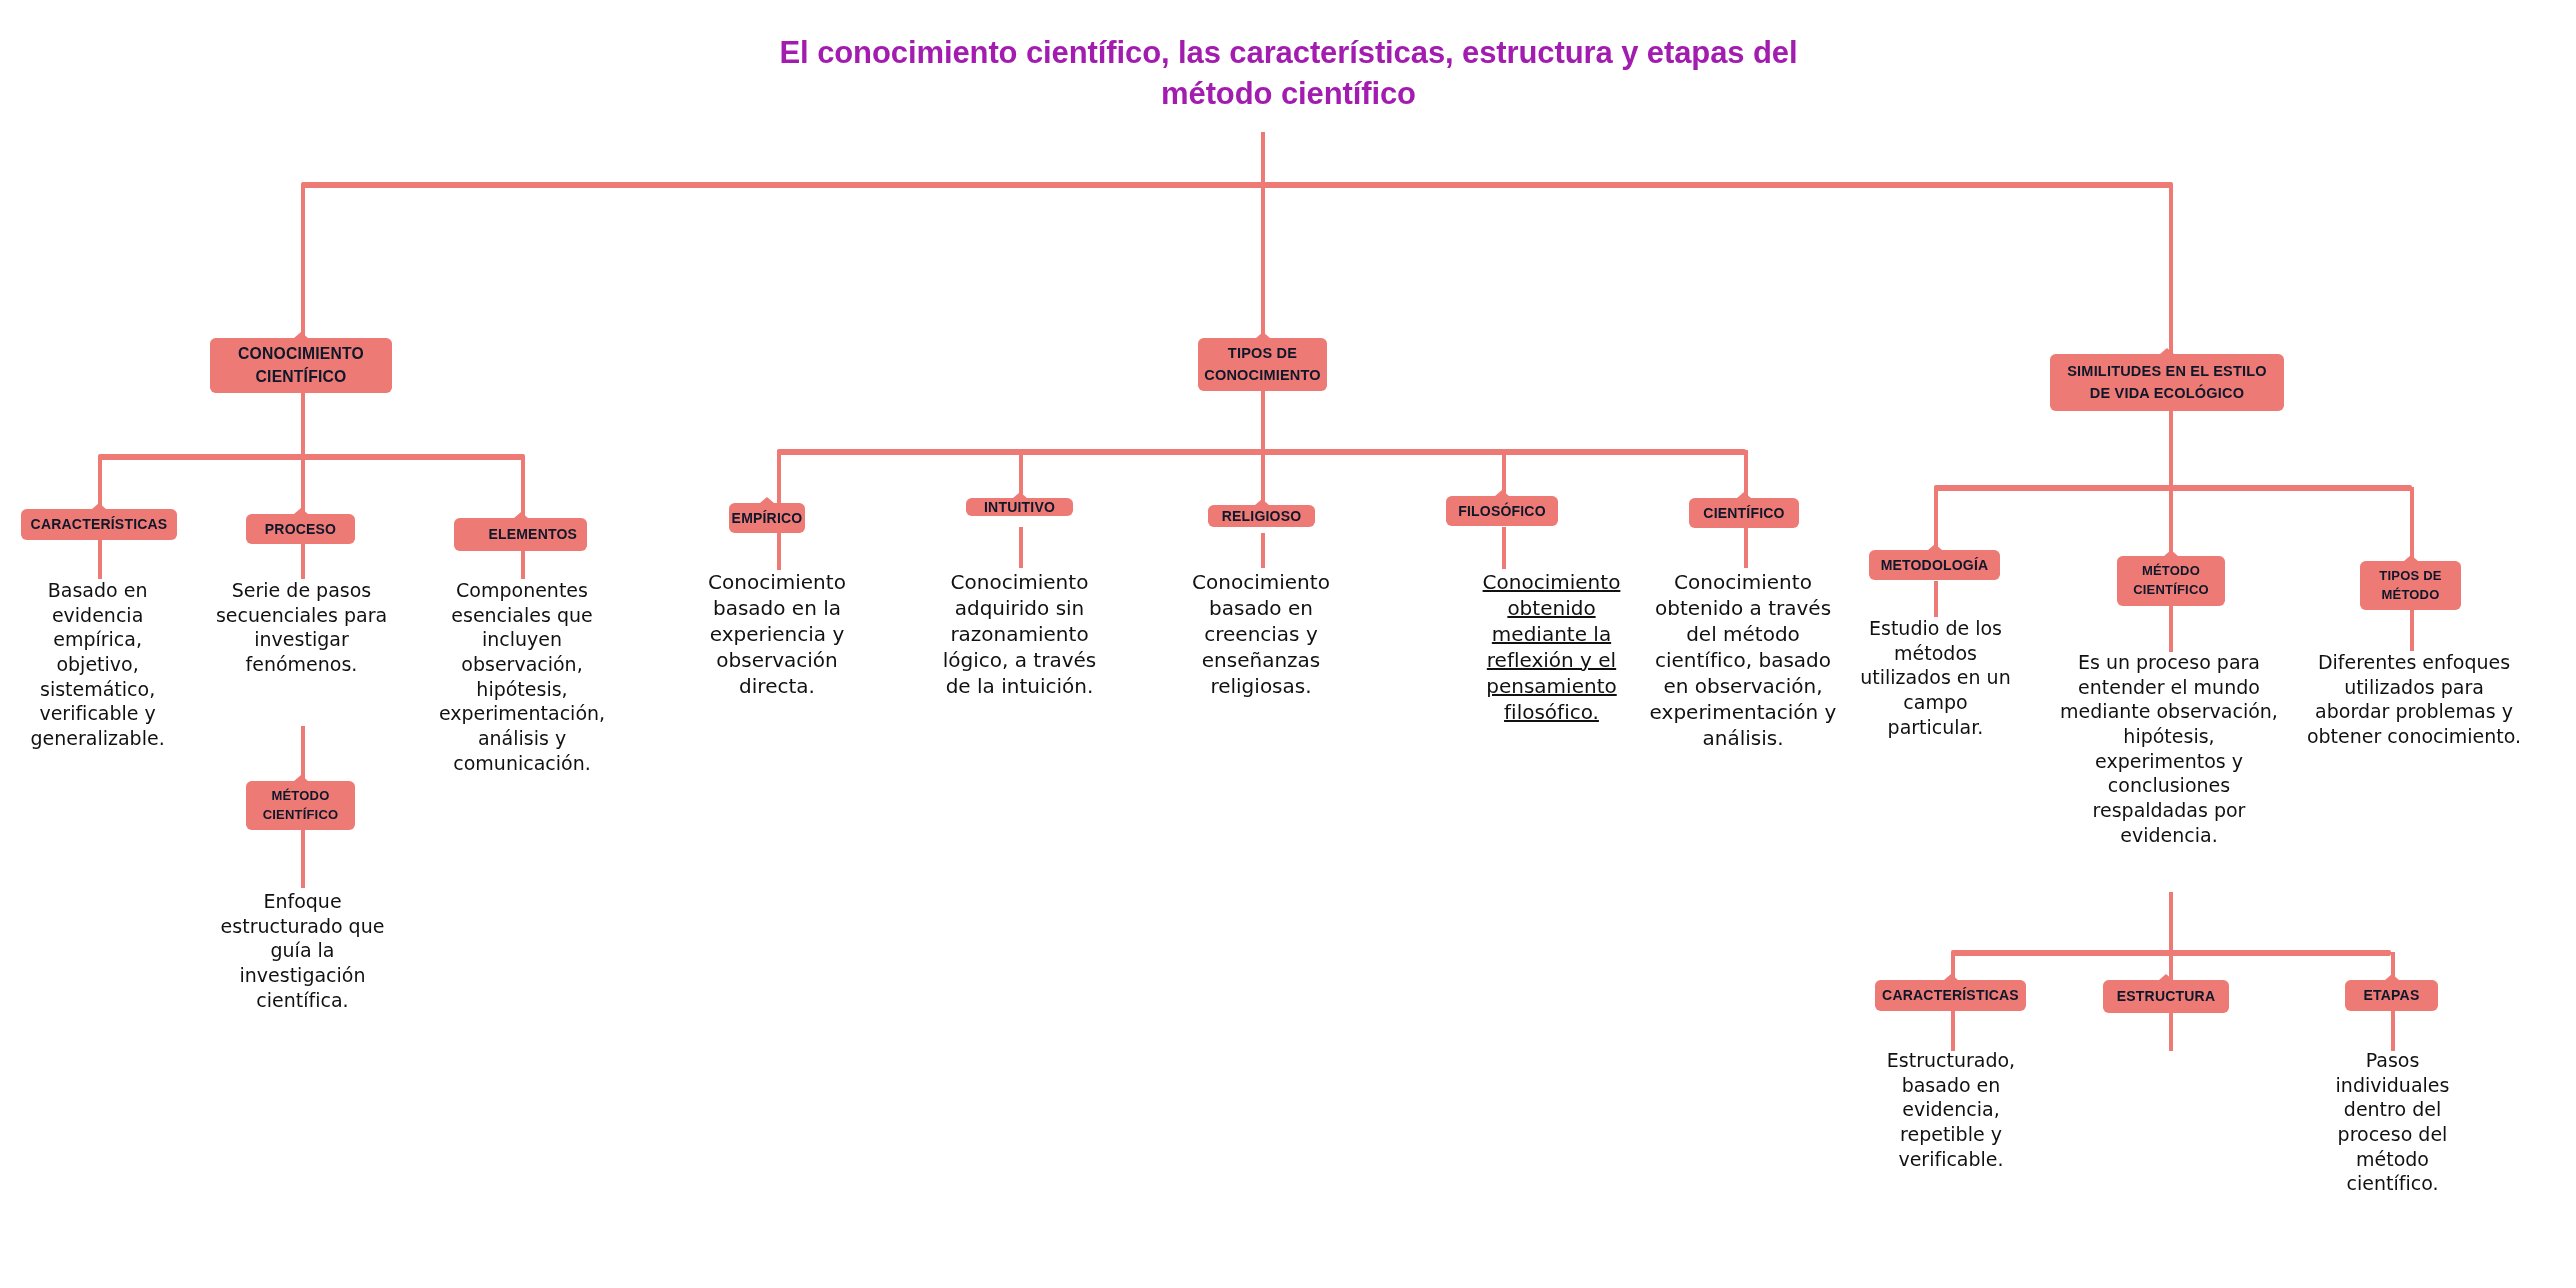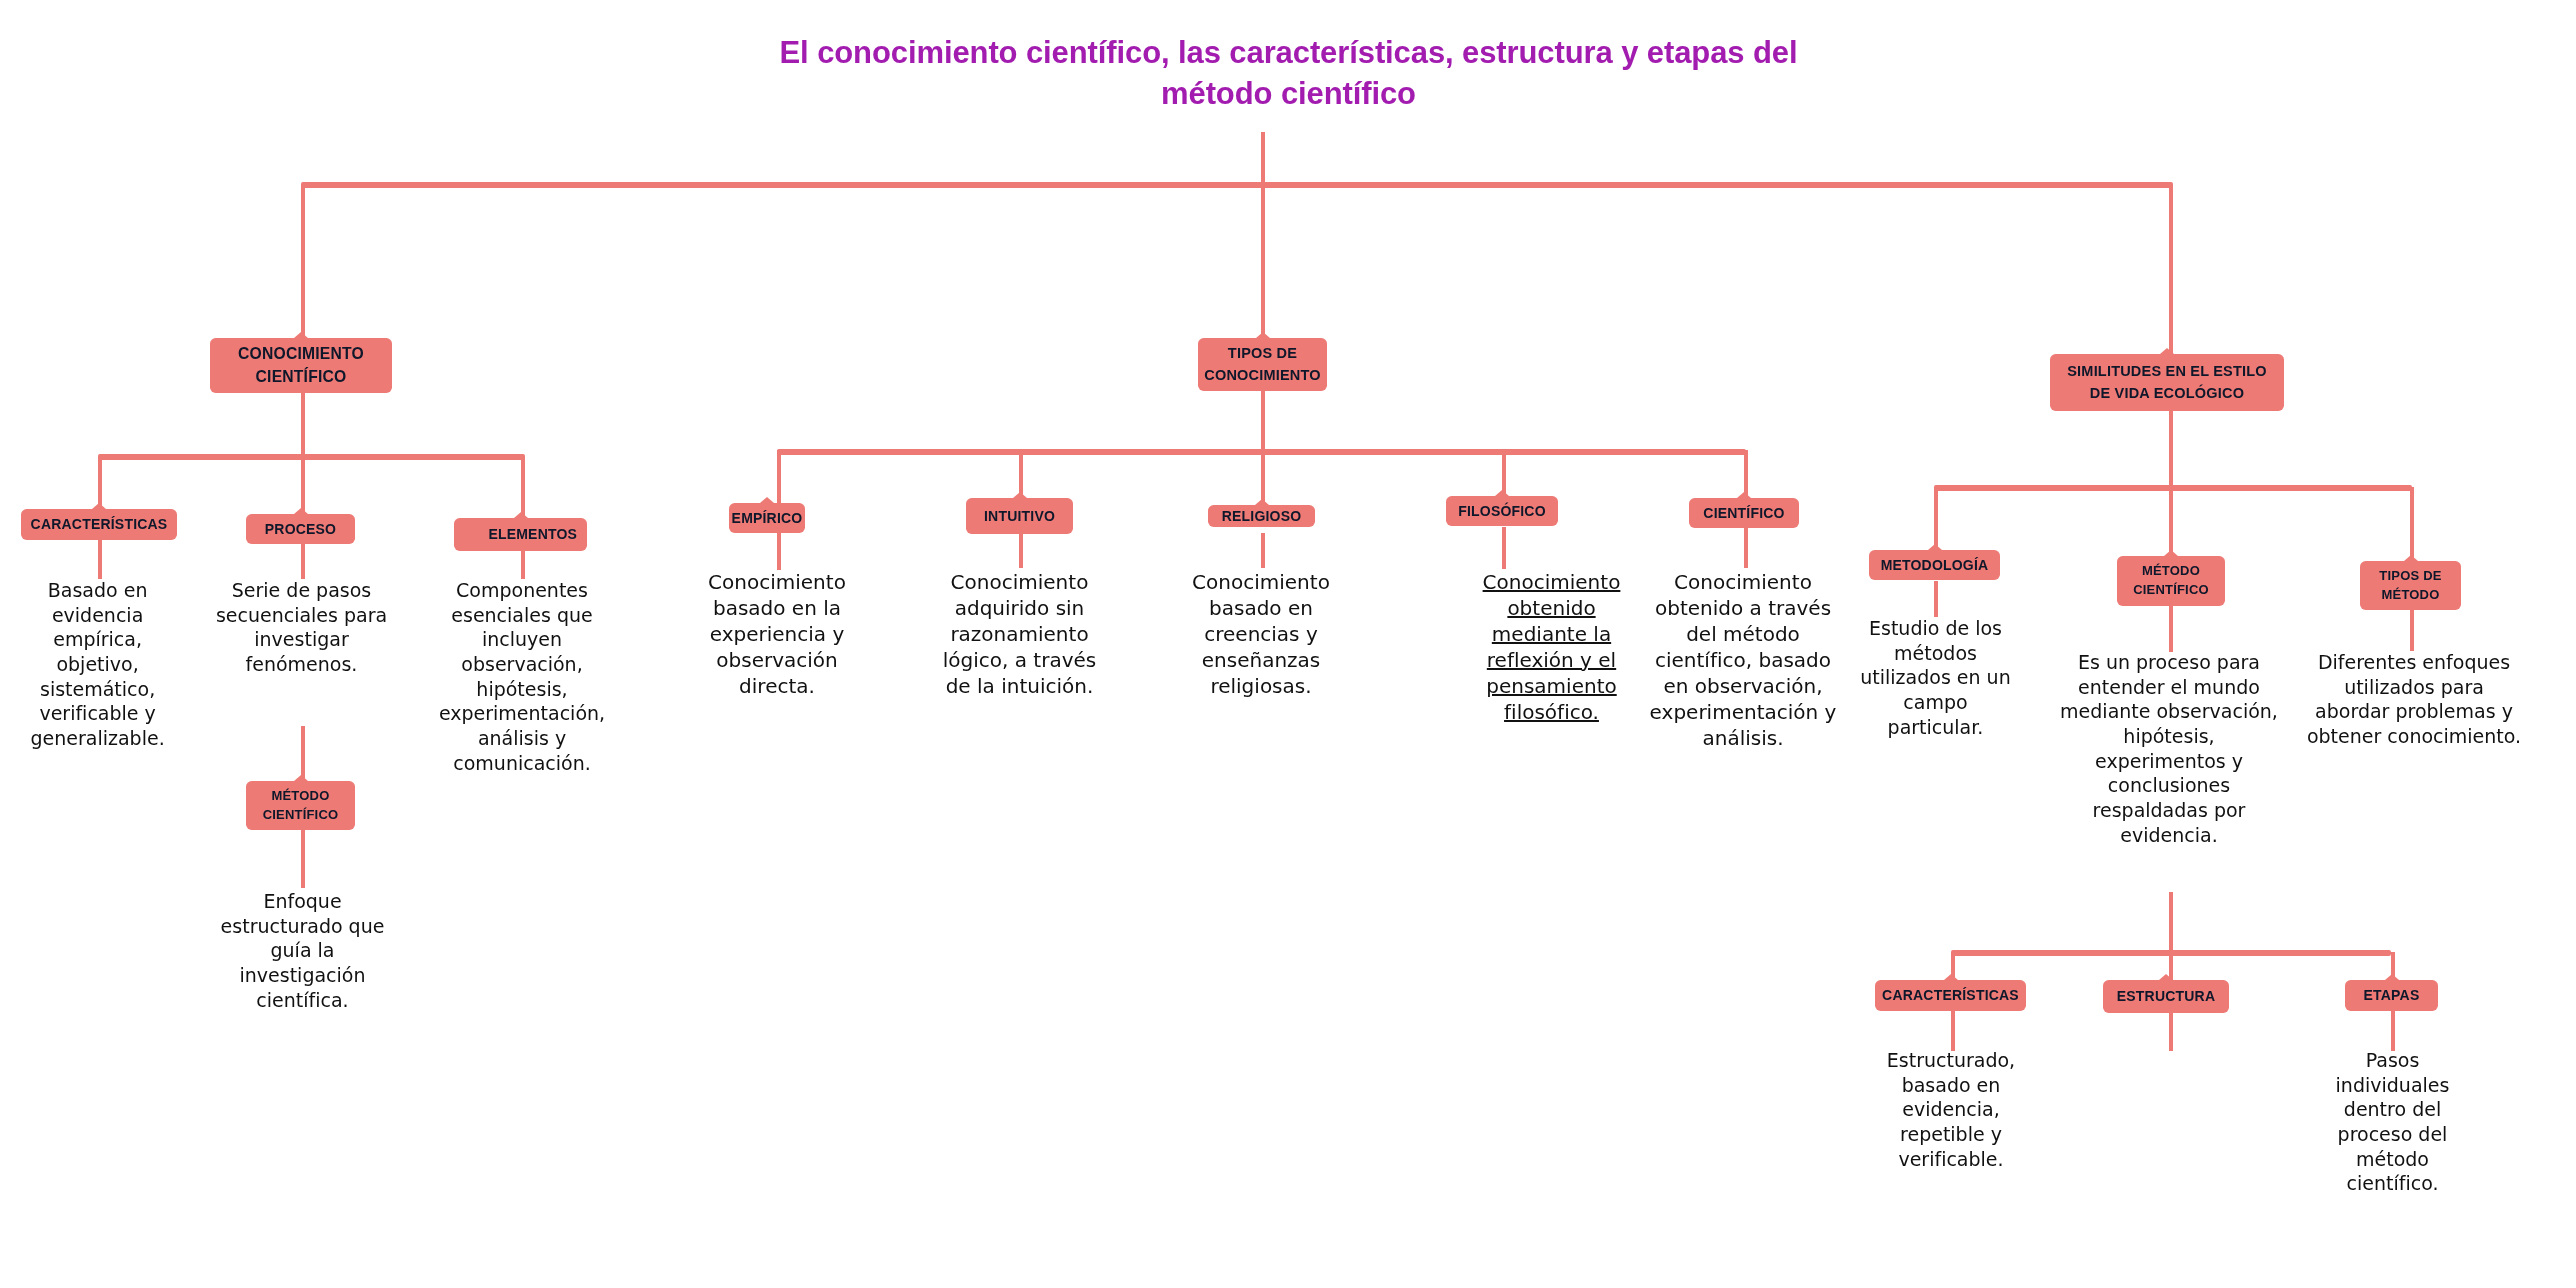--- a/index.html
+++ b/index.html
@@ -143,21 +143,21 @@
   <div class="ln vln" style="left:1261px;top:450px;height:55px;"></div>
   <div class="ln vln" style="left:1502px;top:450px;height:47px;"></div>
   <div class="ln vln" style="left:1744px;top:450px;height:49px;"></div>
 
   <div class="box sm" style="left:729px;top:503px;width:76px;height:29.5px;">
     <span class="lbl">EMPÍRICO</span>
   </div>
   <div class="ln vln" style="left:777px;top:532px;height:38px;"></div>
   <div class="txt s31" style="left:686px;top:569px;width:182px;">Conocimiento basado en la experiencia y observación directa.</div>
 
-  <div class="box sm" style="left:966px;top:498px;width:107px;height:36px;">
+  <div class="box sm" style="left:966px;top:498px;width:107px;height:18px;">
     <span class="lbl">INTUITIVO</span>
   </div>
   <div class="ln vln" style="left:1019px;top:527px;height:41px;"></div>
   <div class="txt s31" style="left:928px;top:569px;width:183px;">Conocimiento adquirido sin razonamiento lógico, a través de la intuición.</div>
 
   <div class="box sm" style="left:1208px;top:505px;width:107px;height:22px;">
     <span class="lbl">RELIGIOSO</span>
   </div>
   <div class="ln vln" style="left:1261px;top:533px;height:35px;"></div>
   <div class="txt s31" style="left:1170px;top:569px;width:182px;">Conocimiento basado en creencias y enseñanzas religiosas.</div>

